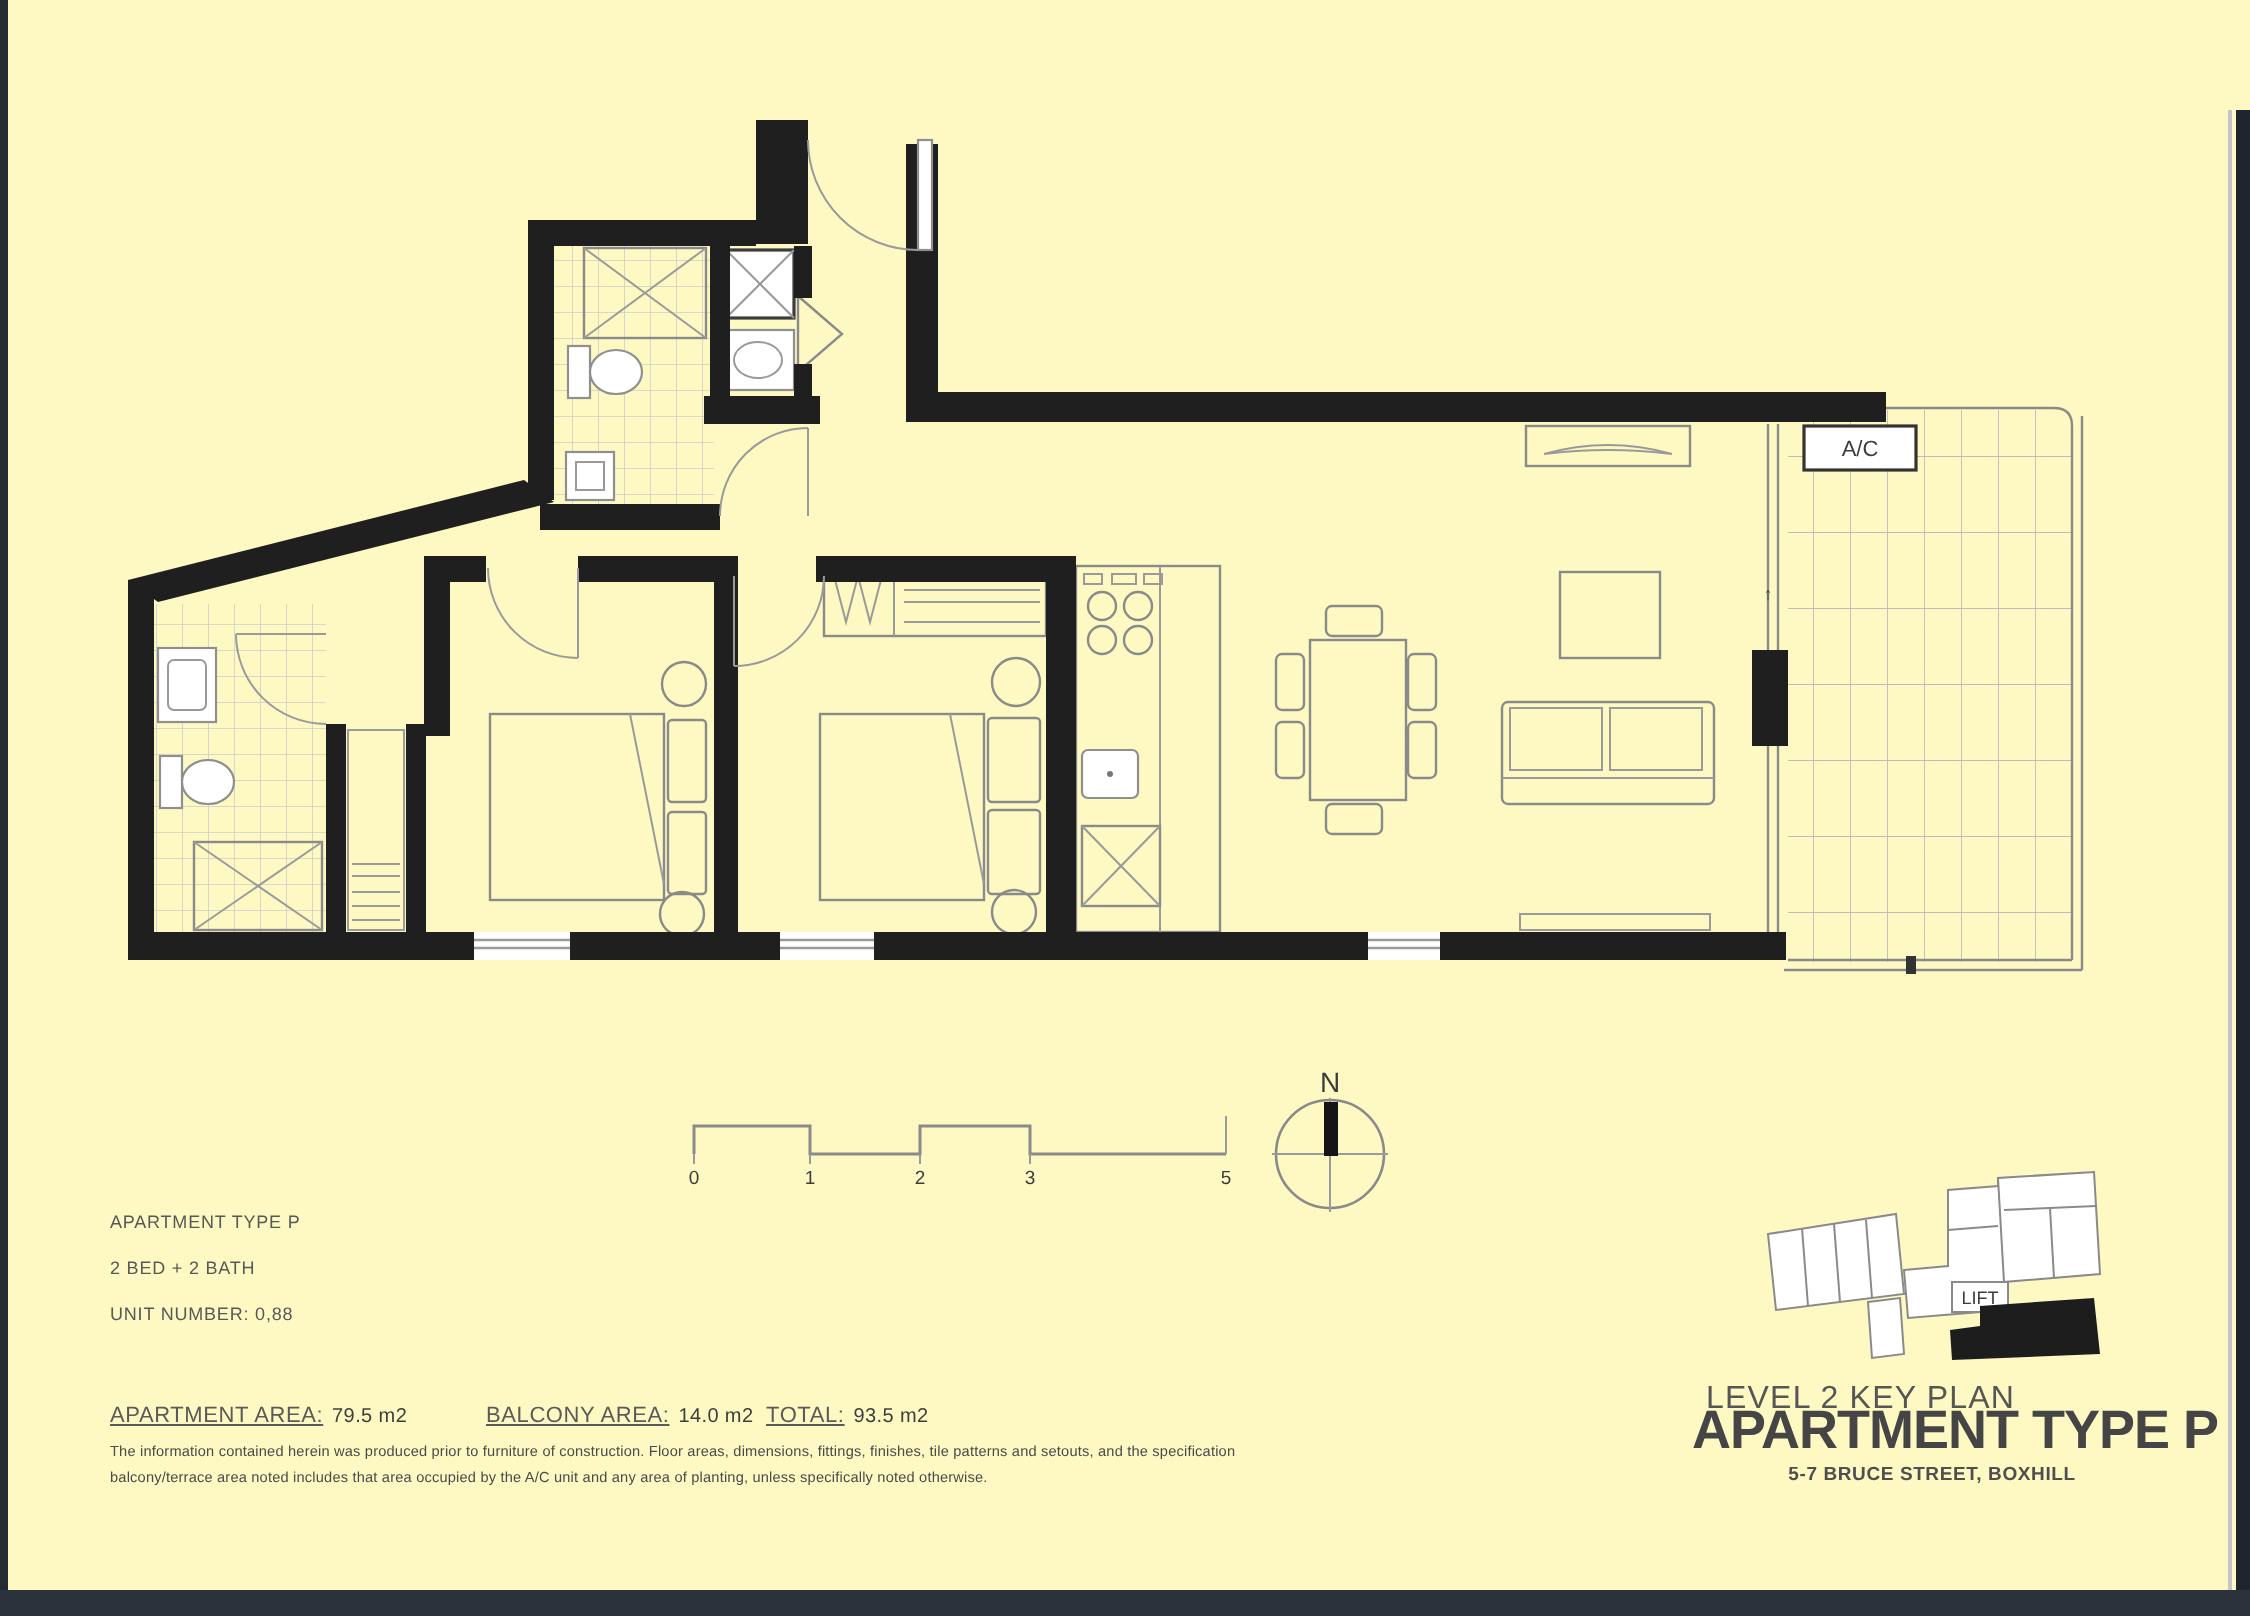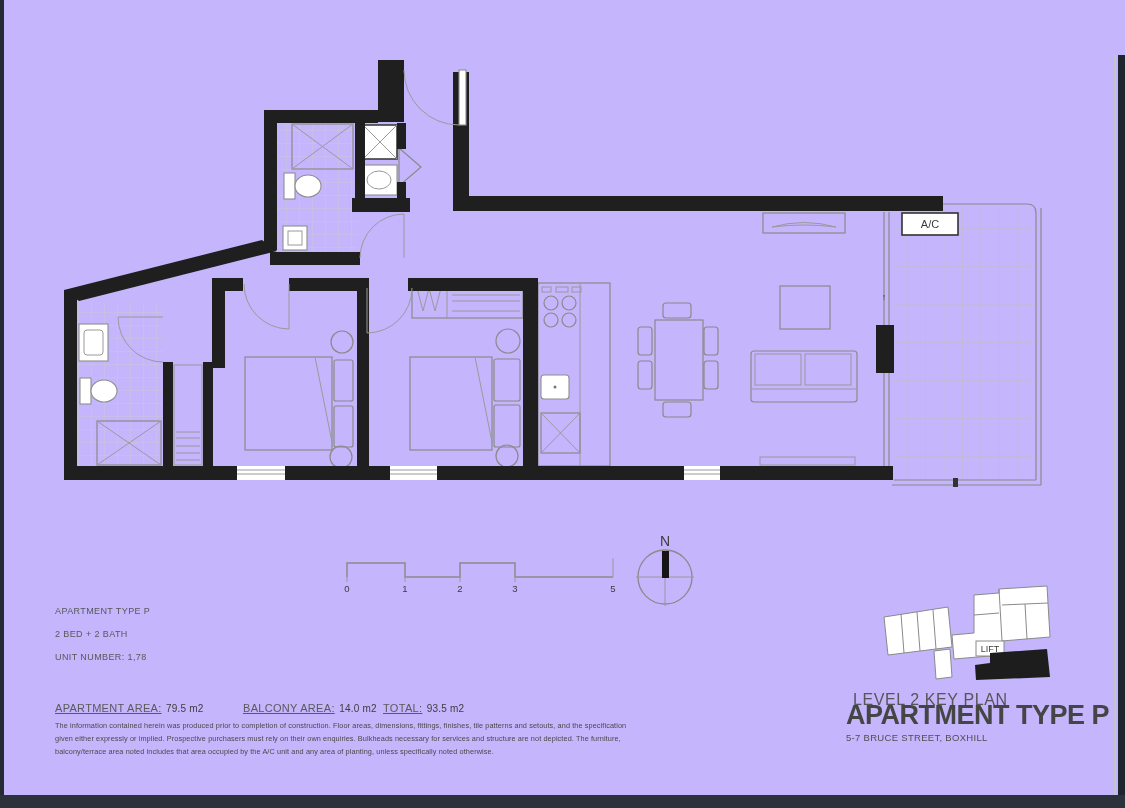--- a/index.html
+++ b/index.html
@@ -1,16 +1,16 @@
 <!DOCTYPE html>
 <html><head>
 <meta charset="utf-8">
 <style>
   html,body{margin:0;padding:0;background:#272d37;}
-  .page{position:relative;width:1125px;height:808px;background:#c4b5fd;overflow:hidden;
+  .page{position:relative;width:1125px;height:808px;background:#fef9c3;overflow:hidden;
         font-family:"Liberation Sans", sans-serif;}
   .edge{position:absolute;background:#252b35;}
   .edge-left{left:0;top:0;width:4px;height:808px;}
   .edge-right{right:0;top:55px;width:7px;height:753px;background:#1f252e;}
   .edge-bottom{left:0;top:795px;width:1125px;height:13px;background:#2b323c;}
   .edge-line{position:absolute;left:1114px;top:55px;width:2px;height:740px;background:#c2c6cb;}
 
   svg{position:absolute;left:0;top:0;}
   .wall{fill:#1f1f1f;stroke:none;}
   .thin{stroke:#8a8a8a;stroke-width:1.2;fill:none;}
@@ -27,21 +27,21 @@
   .areavalue{font-size:10px;color:#3e3e3e;letter-spacing:.2px;}
   .areagroup{position:absolute;bottom:0;white-space:nowrap;}
   .ag1{left:0;} .ag2{left:188px;} .ag3{left:328px;}
   .disclaimer{position:absolute;left:55px;top:720px;width:645px;color:#4a4a4a;
               font-size:7.3px;line-height:12.8px;letter-spacing:.1px;}
   .kp-caption{position:absolute;left:853px;top:691px;font-size:16px;color:#565656;
               letter-spacing:.6px;white-space:nowrap;}
   .kp-titleblock{position:absolute;left:846px;top:700px;width:244px;text-align:center;}
   .kp-title{font-size:27px;font-weight:bold;color:#454545;letter-spacing:-.5px;
             white-space:nowrap;}
-  .kp-subtitle{text-align:left;padding-right:4px;font-size:9.5px;font-weight:normal;
+  .kp-subtitle{text-align:center;padding-right:4px;font-size:9.5px;font-weight:bold;
                color:#4f4f4f;letter-spacing:.3px;margin-top:1px;white-space:nowrap;}
 </style>
 </head>
 <body>
 
 <div class="page">
   <div class="edge edge-left"></div>
   <div class="edge edge-right"></div>
   <div class="edge edge-bottom"></div>
   <div class="edge-line"></div>
@@ -272,41 +272,40 @@
       <line x1="157" y1="21" x2="159" y2="56"></line>
       <rect x="108" y="58" width="28" height="15"></rect>
     </g>
     <polygon points="107,82 122,80 122,70 179,66 182,94 108,97" fill="#1d1d1d"></polygon>
     <text x="122" y="69" text-anchor="middle" font-size="9" fill="#444" class="svgtext">LIFT</text>
   </svg>
 
   <div class="infoblock">
     <div>APARTMENT TYPE P</div>
     <div>2 BED + 2 BATH</div>
-    <div>UNIT NUMBER: 1,78</div>
+    <div>UNIT NUMBER: 0,88</div>
   </div>
 
   <div class="arearow">
     <span class="areagroup ag1">
       <span class="arealabel">APARTMENT AREA:</span>
       <span class="areavalue">79.5 m2</span>
     </span>
     <span class="areagroup ag2">
       <span class="arealabel">BALCONY AREA:</span>
       <span class="areavalue">14.0 m2</span>
     </span>
     <span class="areagroup ag3">
       <span class="arealabel">TOTAL:</span>
       <span class="areavalue">93.5 m2</span>
     </span>
   </div>
 
   <div class="disclaimer">
-    <div>The information contained herein was produced prior to completion of construction. Floor areas, dimensions, fittings, finishes, tile patterns and setouts, and the specification</div>
-    <div>given either expressly or implied. Prospective purchasers must rely on their own enquiries. Bulkheads necessary for services and structure are not depicted. The furniture,</div>
+    <div>The information contained herein was produced prior to furniture of construction. Floor areas, dimensions, fittings, finishes, tile patterns and setouts, and the specification</div>
     <div>balcony/terrace area noted includes that area occupied by the A/C unit and any area of planting, unless specifically noted otherwise.</div>
   </div>
 
   <div class="kp-caption">LEVEL 2 KEY PLAN</div>
 
   <div class="kp-titleblock">
     <div class="kp-title">APARTMENT TYPE P</div>
     <div class="kp-subtitle">5-7 BRUCE STREET, BOXHILL</div>
   </div>
 </div>

